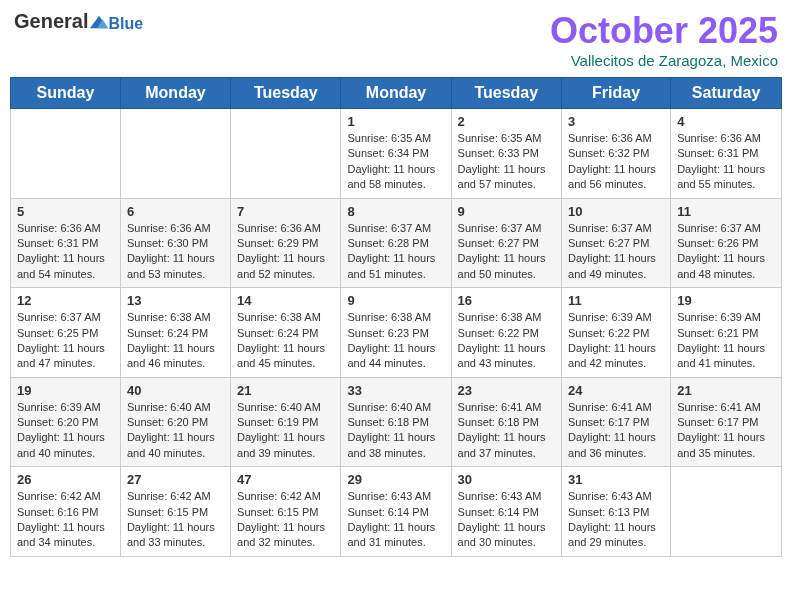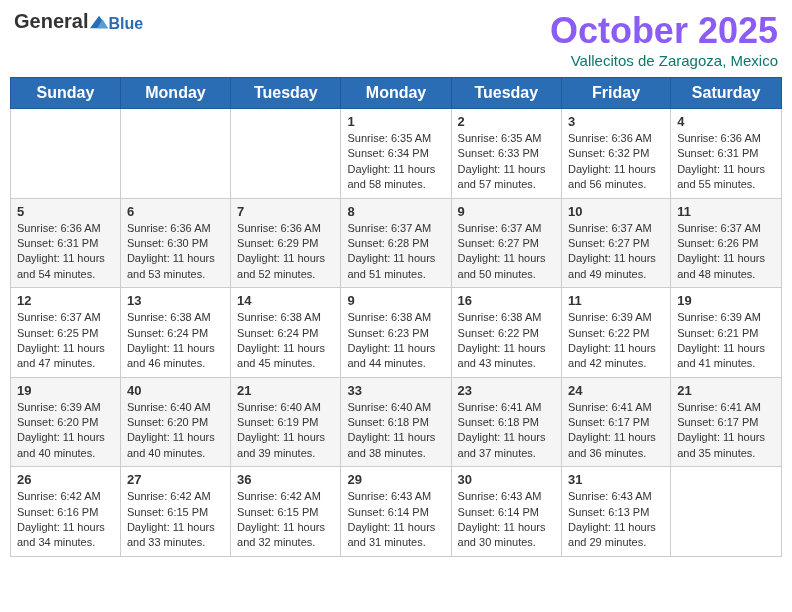--- a/index.html
+++ b/index.html
@@ -241,21 +241,21 @@
       <tr>
         <td>
           <span class="day-num">26</span>
           <div class="day-info">Sunrise: 6:42 AM<br>Sunset: 6:16 PM<br>Daylight: 11 hours<br>and 34 minutes.</div>
         </td>
         <td>
           <span class="day-num">27</span>
           <div class="day-info">Sunrise: 6:42 AM<br>Sunset: 6:15 PM<br>Daylight: 11 hours<br>and 33 minutes.</div>
         </td>
         <td>
-          <span class="day-num">36</span>
+          <span class="day-num">47</span>
           <div class="day-info">Sunrise: 6:42 AM<br>Sunset: 6:15 PM<br>Daylight: 11 hours<br>and 32 minutes.</div>
         </td>
         <td>
           <span class="day-num">29</span>
           <div class="day-info">Sunrise: 6:43 AM<br>Sunset: 6:14 PM<br>Daylight: 11 hours<br>and 31 minutes.</div>
         </td>
         <td>
           <span class="day-num">30</span>
           <div class="day-info">Sunrise: 6:43 AM<br>Sunset: 6:14 PM<br>Daylight: 11 hours<br>and 30 minutes.</div>
         </td>

